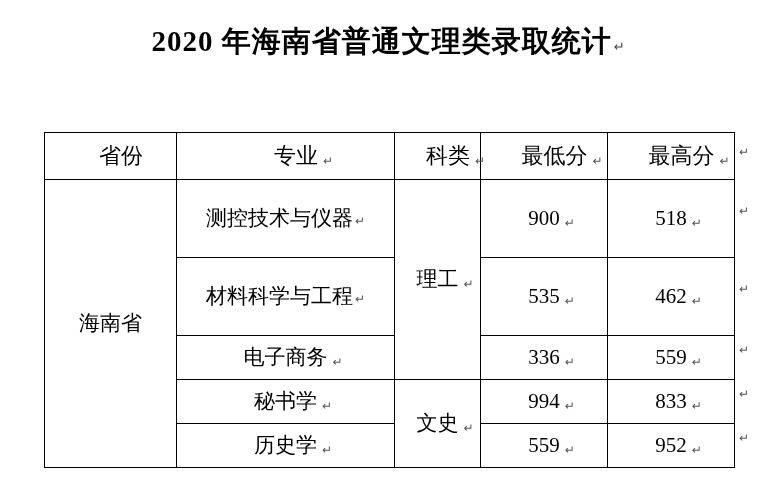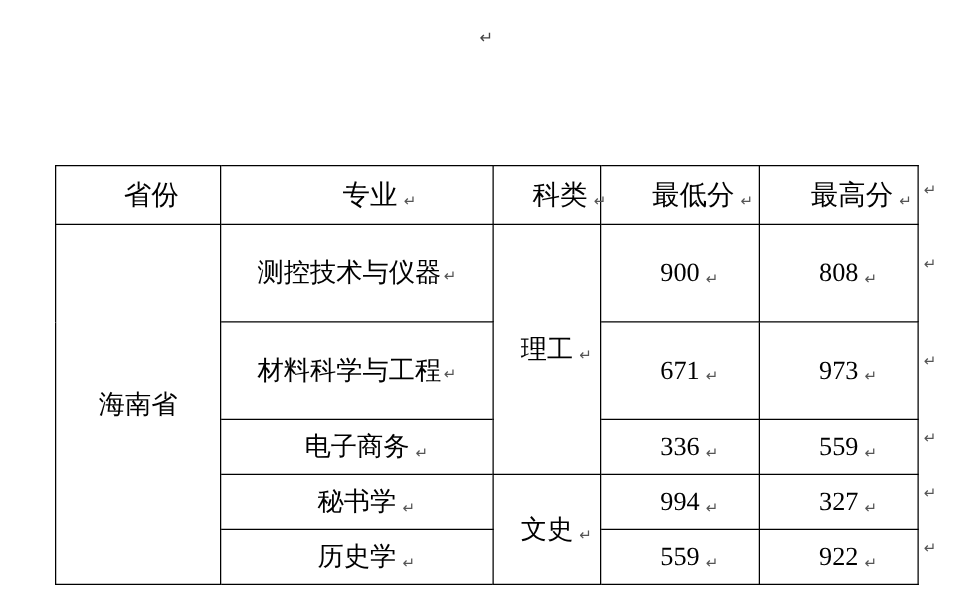--- a/index.html
+++ b/index.html
@@ -109,20 +109,21 @@
     text-align: left;
     line-height: 1.3;
   }
 </style>
 </head>
 <body>
 
 <div class="page">
 
   <div class="title-row">
+    <span class="doc-title">2020 年海南省普通文理类录取统计</span>
     <span class="pilcrow">↵</span>
   </div>
 
   <div class="table-wrap">
     <table class="stats">
       <colgroup>
         <col class="col-prov">
         <col class="col-major">
         <col class="col-type">
         <col class="col-min">
@@ -154,33 +155,33 @@
           <td>
             <span class="major-text"><span>测控技术与仪器</span><span class="mark-inline">↵</span></span>
           </td>
           <td rowspan="3">
             <span class="cell-inner"><span>理工</span><span class="mark">↵</span></span>
           </td>
           <td>
             <span class="cell-inner"><span>900</span><span class="mark">↵</span></span>
           </td>
           <td>
-            <span class="cell-inner"><span>808</span><span class="mark">↵</span></span>
+            <span class="cell-inner"><span>518</span><span class="mark">↵</span></span>
           </td>
         </tr>
 
         <tr class="row-tall">
           <td>
             <span class="major-text"><span>材料科学与工程</span><span class="mark-inline">↵</span></span>
           </td>
           <td>
-            <span class="cell-inner"><span>671</span><span class="mark">↵</span></span>
-          </td>
-          <td>
-            <span class="cell-inner"><span>973</span><span class="mark">↵</span></span>
+            <span class="cell-inner"><span>535</span><span class="mark">↵</span></span>
+          </td>
+          <td>
+            <span class="cell-inner"><span>462</span><span class="mark">↵</span></span>
           </td>
         </tr>
 
         <tr class="row-mid">
           <td>
             <span class="cell-inner"><span>电子商务</span><span class="mark">↵</span></span>
           </td>
           <td>
             <span class="cell-inner"><span>336</span><span class="mark">↵</span></span>
           </td>
@@ -193,33 +194,33 @@
           <td>
             <span class="cell-inner"><span>秘书学</span><span class="mark">↵</span></span>
           </td>
           <td rowspan="2">
             <span class="cell-inner"><span>文史</span><span class="mark">↵</span></span>
           </td>
           <td>
             <span class="cell-inner"><span>994</span><span class="mark">↵</span></span>
           </td>
           <td>
-            <span class="cell-inner"><span>327</span><span class="mark">↵</span></span>
+            <span class="cell-inner"><span>833</span><span class="mark">↵</span></span>
           </td>
         </tr>
 
         <tr class="row-mid">
           <td>
             <span class="cell-inner"><span>历史学</span><span class="mark">↵</span></span>
           </td>
           <td>
             <span class="cell-inner"><span>559</span><span class="mark">↵</span></span>
           </td>
           <td>
-            <span class="cell-inner"><span>922</span><span class="mark">↵</span></span>
+            <span class="cell-inner"><span>952</span><span class="mark">↵</span></span>
           </td>
         </tr>
       </tbody>
     </table>
   </div>
 
   <div class="outer-marks">
     <div style="height:40px;line-height:40px;">↵</div>
     <div style="height:78px;line-height:78px;">↵</div>
     <div style="height:78px;line-height:78px;">↵</div>

